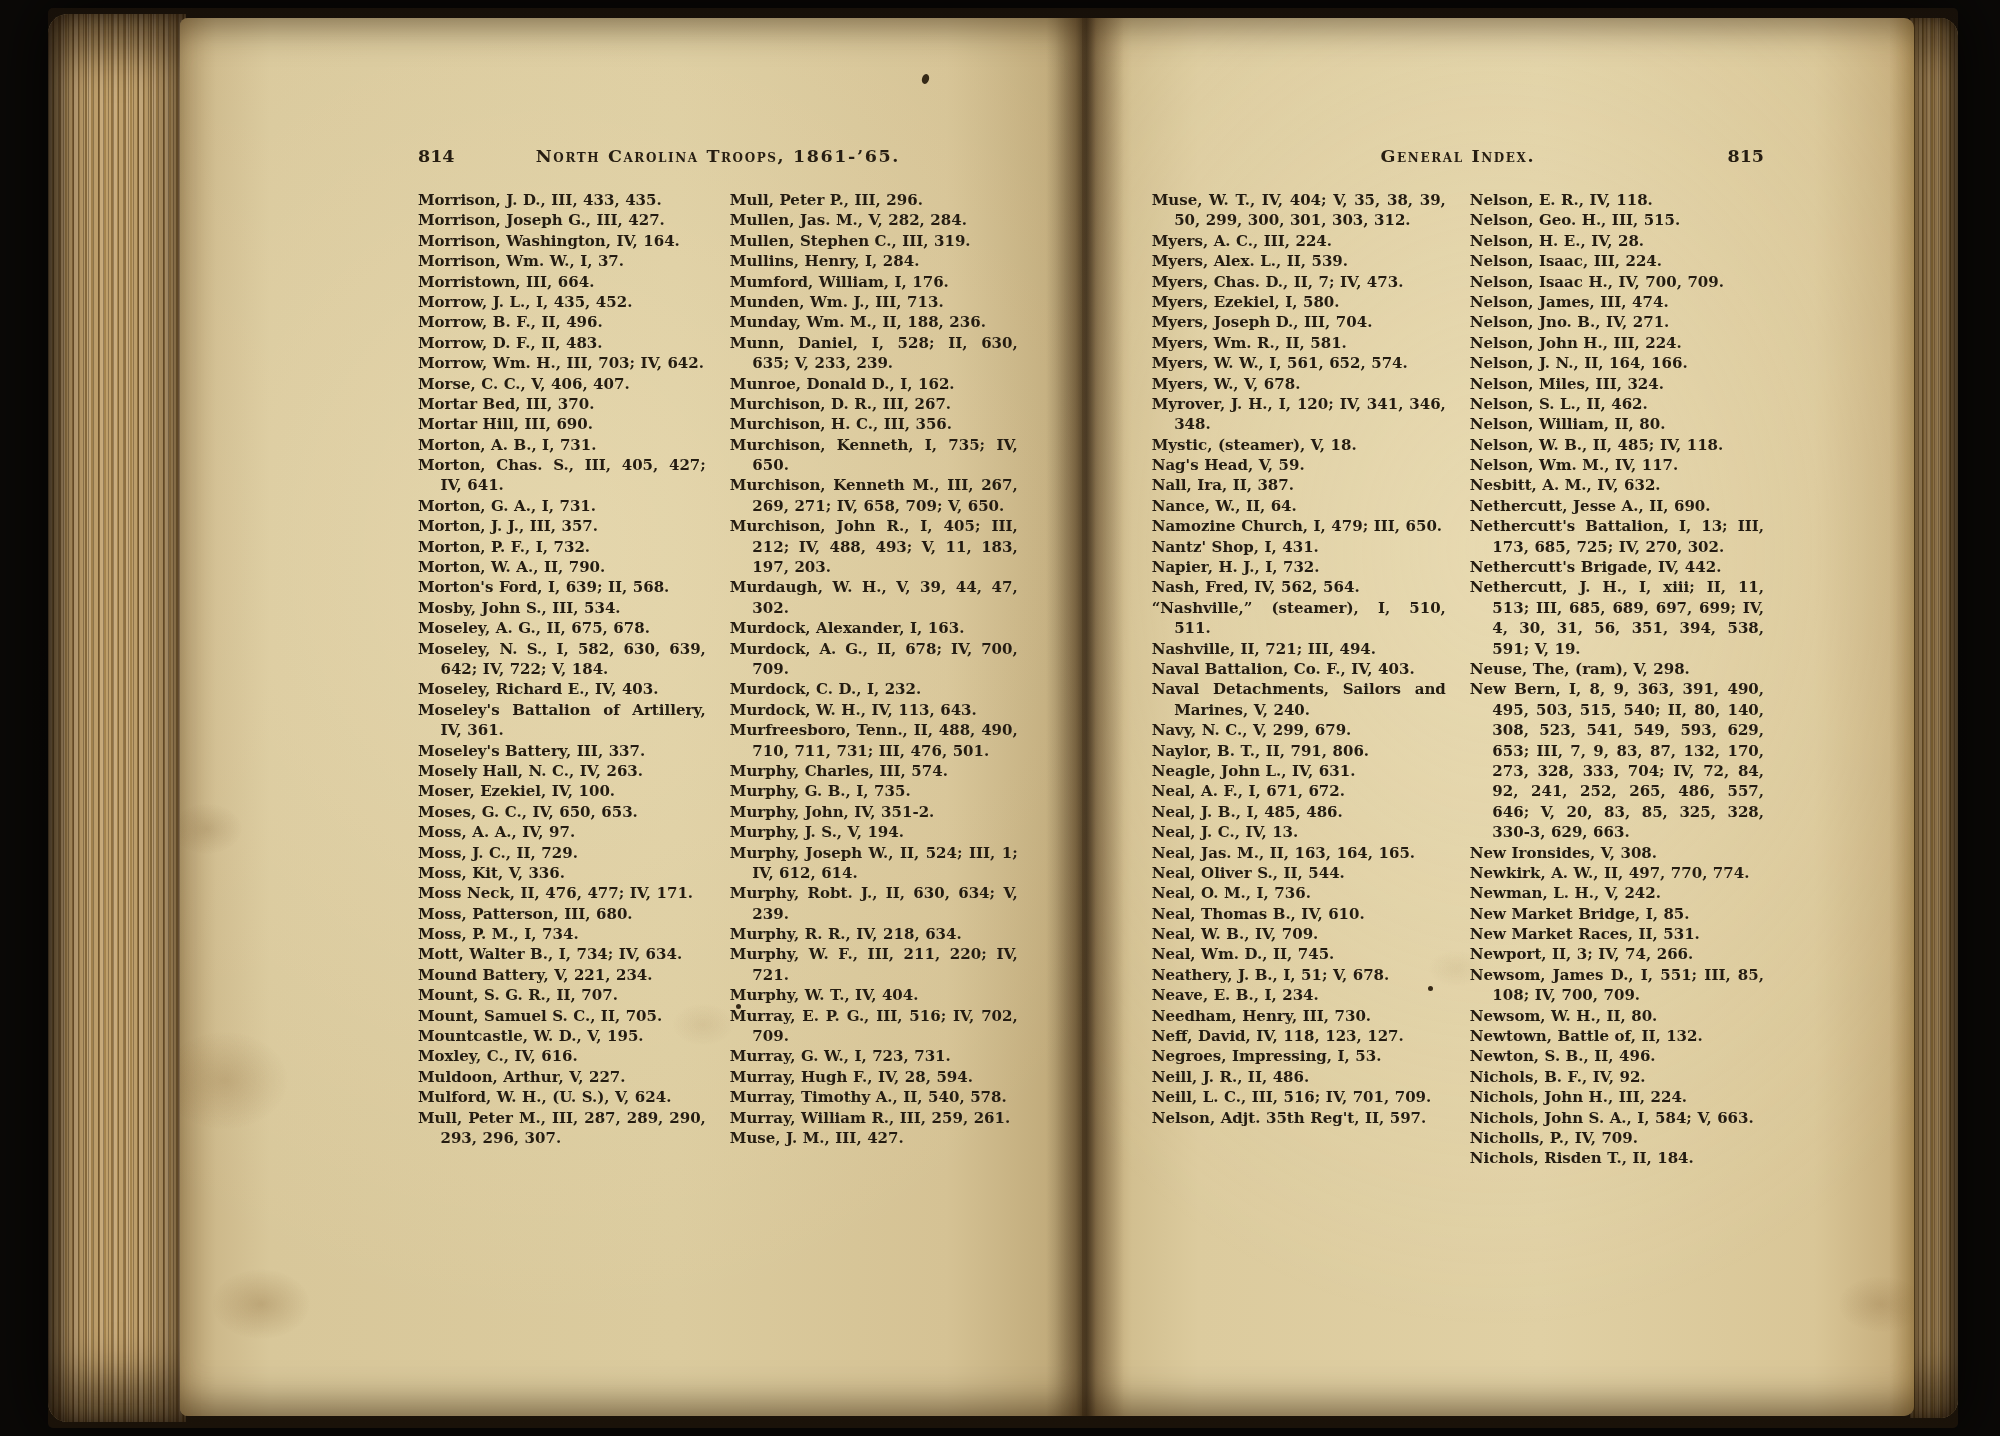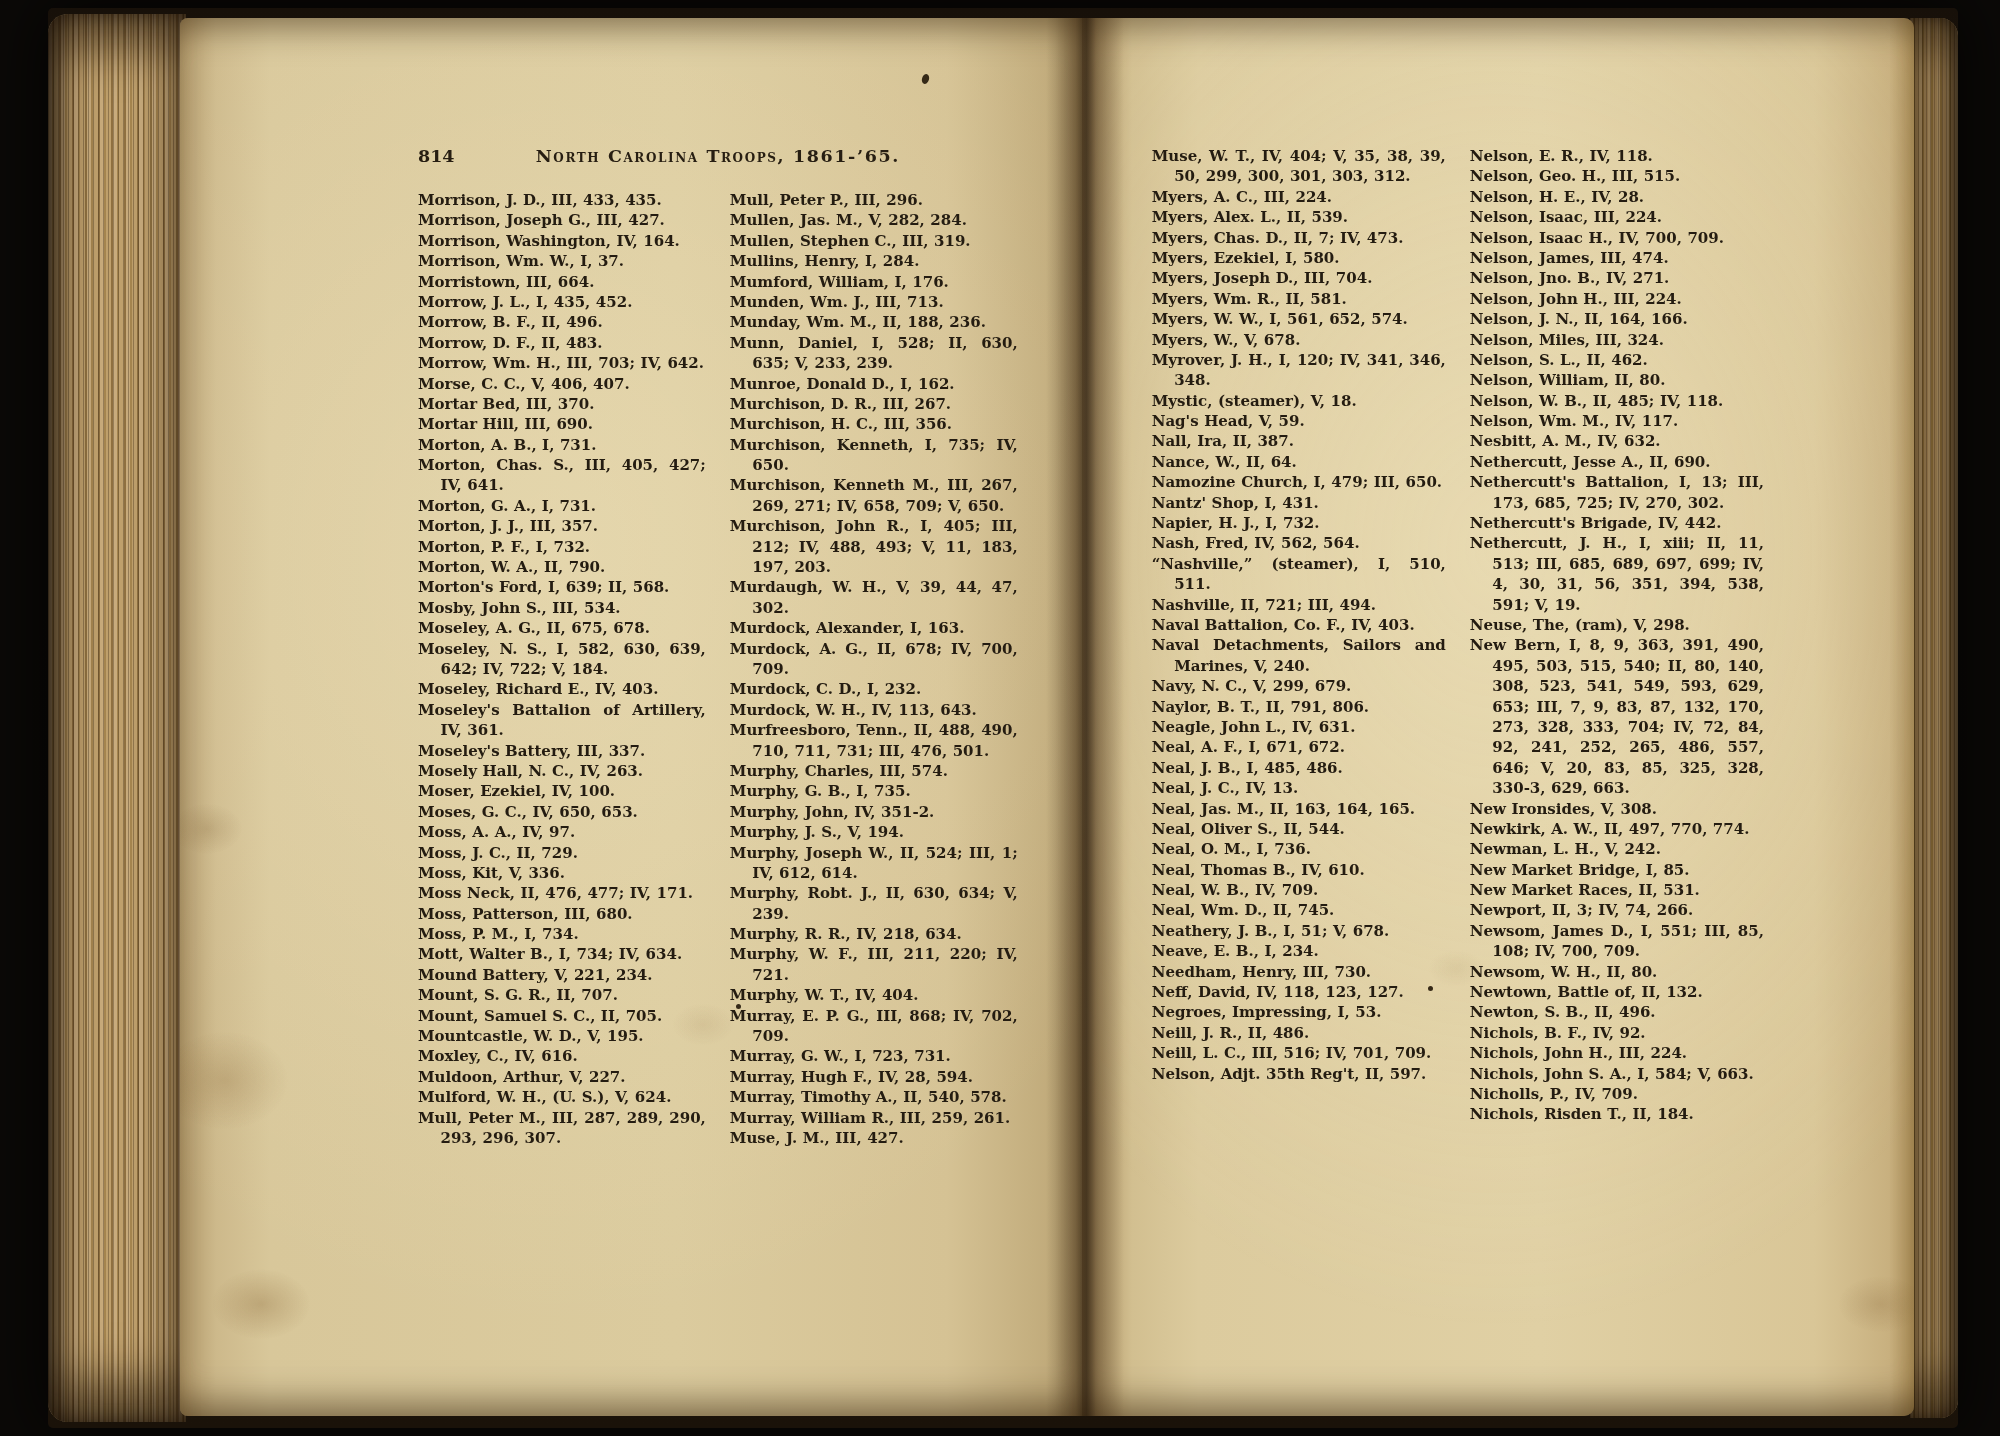--- a/index.html
+++ b/index.html
@@ -332,38 +332,42 @@
                 <p class="entry">Murphy, Joseph W., II, 524; III, 1; IV, 612, 614.</p>
 
                 <p class="entry">Murphy, Robt. J., II, 630, 634; V, 239.</p>
 
                 <p class="entry">Murphy, R. R., IV, 218, 634.</p>
 
                 <p class="entry">Murphy, W. F., III, 211, 220; IV, 721.</p>
 
                 <p class="entry">Murphy, W. T., IV, 404.</p>
 
-                <p class="entry">Murray, E. P. G., III, 868; IV, 702, 709.</p>
+                <p class="entry">Murray, E. P. G., III, 516; IV, 702, 709.</p>
 
                 <p class="entry">Murray, G. W., I, 723, 731.</p>
 
                 <p class="entry">Murray, Hugh F., IV, 28, 594.</p>
 
                 <p class="entry">Murray, Timothy A., II, 540, 578.</p>
 
                 <p class="entry">Murray, William R., III, 259, 261.</p>
 
                 <p class="entry">Muse, J. M., III, 427.</p>
               </div>
           </div>
         </div>
       </div>
 
       <div class="page page-right">
         <div class="content">
+          <div class="page-header">
+            <span class="running-head">General Index.</span>
+            <span class="pagenum right">815</span>
+          </div>
           <div class="columns">
             <div class="col">
 
                 <p class="entry">Muse, W. T., IV, 404; V, 35, 38, 39, 50, 299, 300, 301, 303, 312.</p>
 
 
                 <p class="entry">Myers, A. C., III, 224.</p>
 
                 <p class="entry">Myers, Alex. L., II, 539.</p>
 

